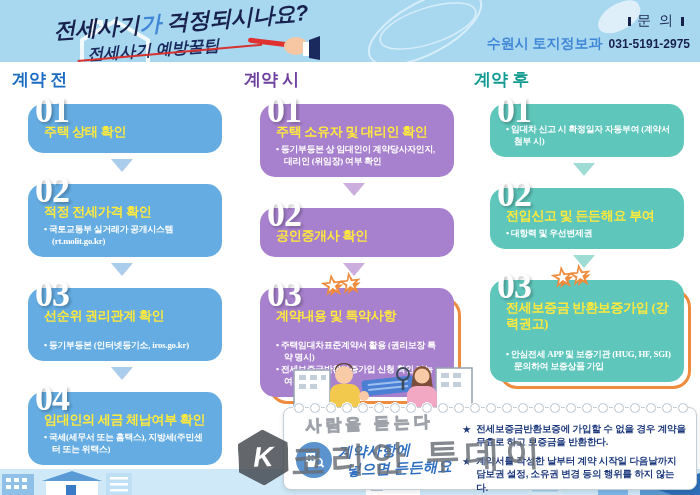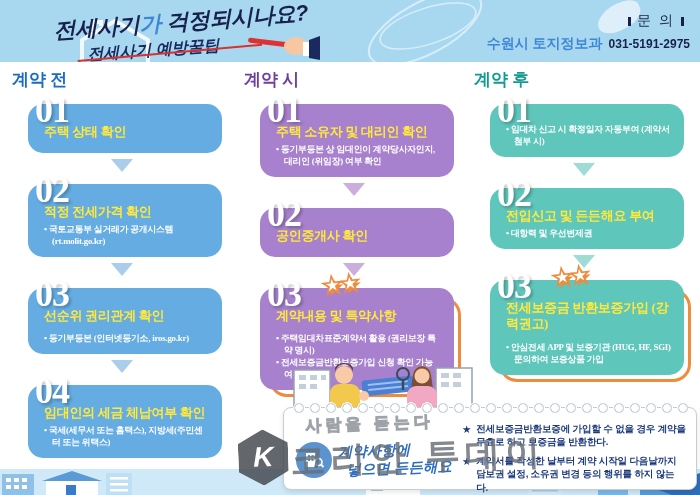--- a/index.html
+++ b/index.html
@@ -34,21 +34,21 @@
   .card-wrap{position:relative;margin:12px 14px 0 20px;}
   .card-wrap.first{margin-top:12px;border-radius:26px;}
   .card{position:relative;z-index:1;background:var(--card);border-radius:15px;
         padding:20px 11px 9px 16px;color:#fff;}
   .card-num{position:absolute;top:-12px;left:7px;font-size:36px;line-height:1;font-weight:800;
             color:#fff;letter-spacing:-1px;text-shadow:2px 2px 3px rgba(0,0,0,.25);}
   .card-title{margin:0 0 3px;font-size:13px;line-height:1.3;font-weight:800;color:#ffe93c;letter-spacing:-0.3px;}
   .card-bullets{margin:0;padding:0;list-style:none;font-size:8.8px;line-height:1.35;font-weight:700;letter-spacing:-0.2px;}
   .card-bullets li{padding-left:8px;text-indent:-8px;}
   .card-bullets li::before{content:"• ";}
-  .gap-top{margin-top:9px;}
+  .gap-top{margin-top:16px;}
   .arrow{width:0;height:0;border-left:11px solid transparent;border-right:11px solid transparent;
          border-top:13px solid var(--arrow);margin:6px auto 2px auto;}
   .outline{position:absolute;left:9px;top:9px;right:-7px;bottom:-7px;border:3px solid #ef8b3d;border-radius:18px;z-index:0;}
   .stars{position:absolute;top:-17px;left:62px;z-index:2;font-size:23px;color:#fff;letter-spacing:-3px;
          -webkit-text-stroke:1.6px #ef8b3d;text-shadow:2px 3px 0 #ef8b3d;transform:rotate(-7deg);}
 
   
   .skyline{position:absolute;left:0;bottom:0;width:700px;height:26px;z-index:0;}
   .people{position:absolute;left:288px;top:362px;z-index:2;}
   .notepad{position:absolute;left:283px;top:407px;width:412px;height:81px;z-index:3;background:#fff;

